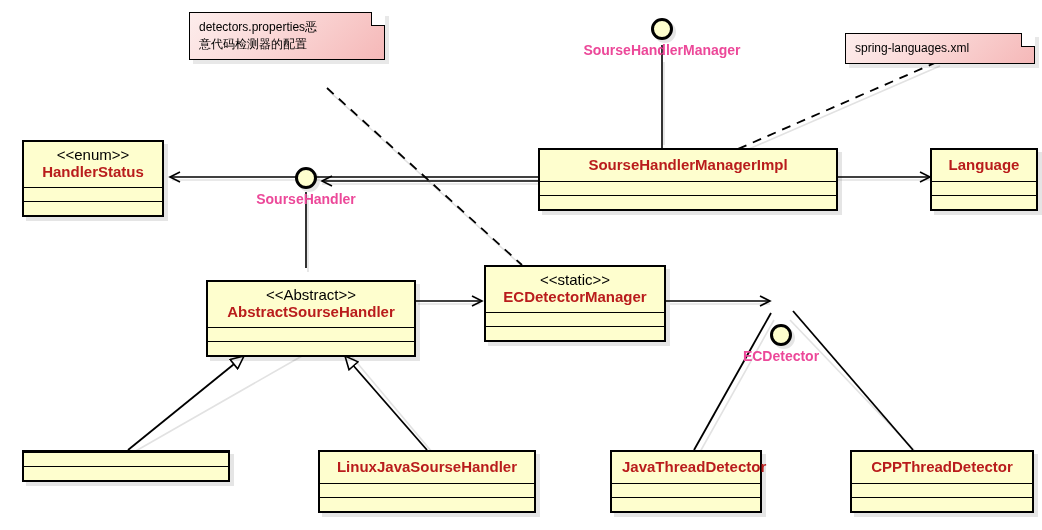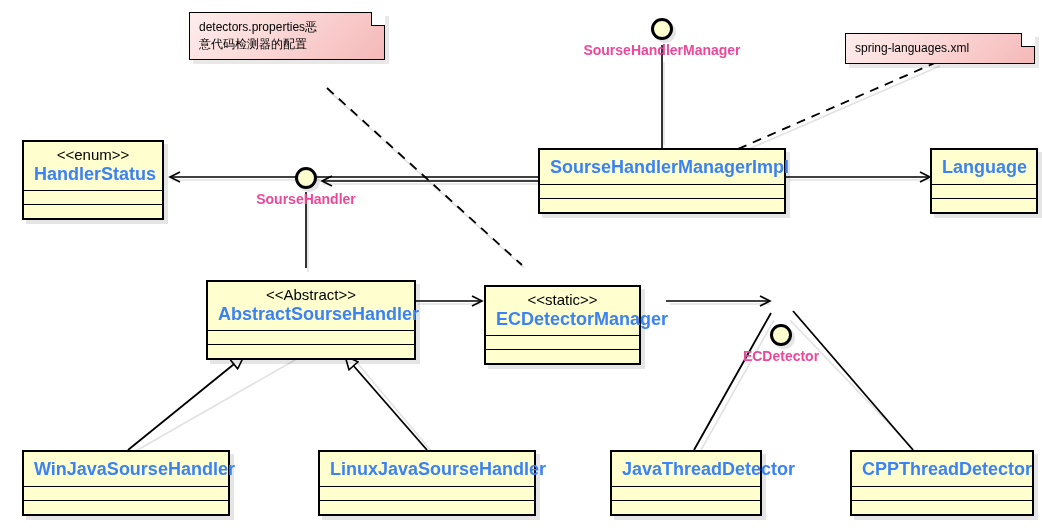--- a/index.html
+++ b/index.html
@@ -39,23 +39,23 @@
   }
   .uml-class .stereo {
     display: block;
     font-size: 15px;
     font-weight: normal;
     color: #000000;
     white-space: nowrap;
   }
   .uml-class .cname {
     display: block;
-    font-size: 18px;
+    font-size: 15px;
     font-weight: bold;
-    color: #3b82f6;
+    color: #b91c1c;
     white-space: nowrap;
   }
   .uml-class .compartment {
     border-top: 1px solid #000000;
     height: 13px;
   }
 
   
   .lollipop {
     position: absolute;
@@ -197,21 +197,21 @@
 
   <div class="uml-class" style="left:22px; top:140px; width:142px;">
     <div class="hdr">
       <span class="stereo">&lt;&lt;enum&gt;&gt;</span>
       <span class="cname">HandlerStatus</span>
     </div>
     <div class="compartment"></div>
     <div class="compartment"></div>
   </div>
 
-  <div class="uml-class" style="left:538px; top:148px; width:248px;">
+  <div class="uml-class" style="left:538px; top:148px; width:300px;">
     <div class="hdr" style="padding-top:7px; padding-bottom:7px;">
       <span class="cname">SourseHandlerManagerImpl</span>
     </div>
     <div class="compartment"></div>
     <div class="compartment"></div>
   </div>
 
   <div class="uml-class" style="left:930px; top:148px; width:108px;">
     <div class="hdr" style="padding-top:7px; padding-bottom:7px;">
       <span class="cname">Language</span>
@@ -222,33 +222,30 @@
 
   <div class="uml-class" style="left:206px; top:280px; width:210px;">
     <div class="hdr">
       <span class="stereo">&lt;&lt;Abstract&gt;&gt;</span>
       <span class="cname">AbstractSourseHandler</span>
     </div>
     <div class="compartment"></div>
     <div class="compartment"></div>
   </div>
 
-  <div class="uml-class" style="left:484px; top:265px; width:157px;margin-top:20px;">
+  <div class="uml-class" style="left:484px; top:265px; width:182px;">
     <div class="hdr">
       <span class="stereo">&lt;&lt;static&gt;&gt;</span>
       <span class="cname">ECDetectorManager</span>
     </div>
     <div class="compartment"></div>
     <div class="compartment"></div>
   </div>
 
   <div class="uml-class" style="left:22px; top:450px; width:208px;">
-    <div class="hdr" style="padding-top:7px; padding-bottom:7px;">
-      <span class="cname">WinJavaSourseHandler</span>
-    </div>
     <div class="compartment"></div>
     <div class="compartment"></div>
   </div>
 
   <div class="uml-class" style="left:318px; top:450px; width:218px;">
     <div class="hdr" style="padding-top:7px; padding-bottom:7px;">
       <span class="cname">LinuxJavaSourseHandler</span>
     </div>
     <div class="compartment"></div>
     <div class="compartment"></div>

